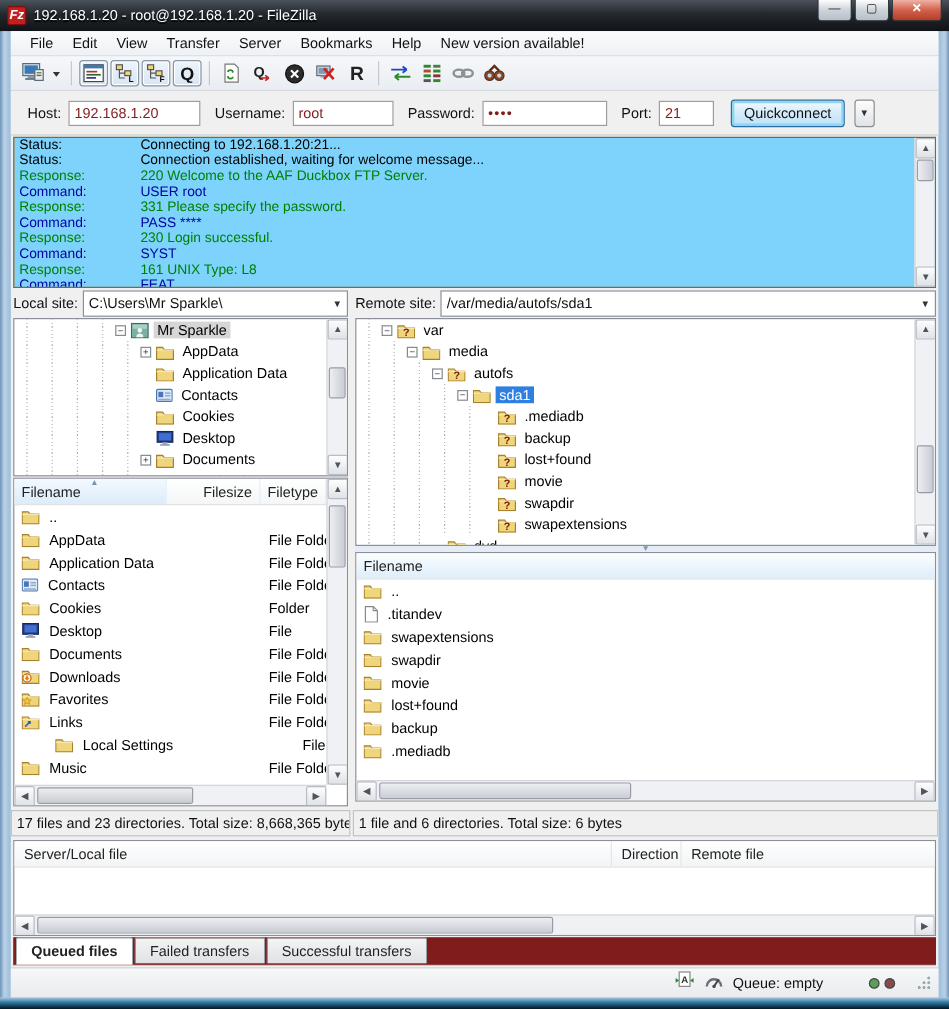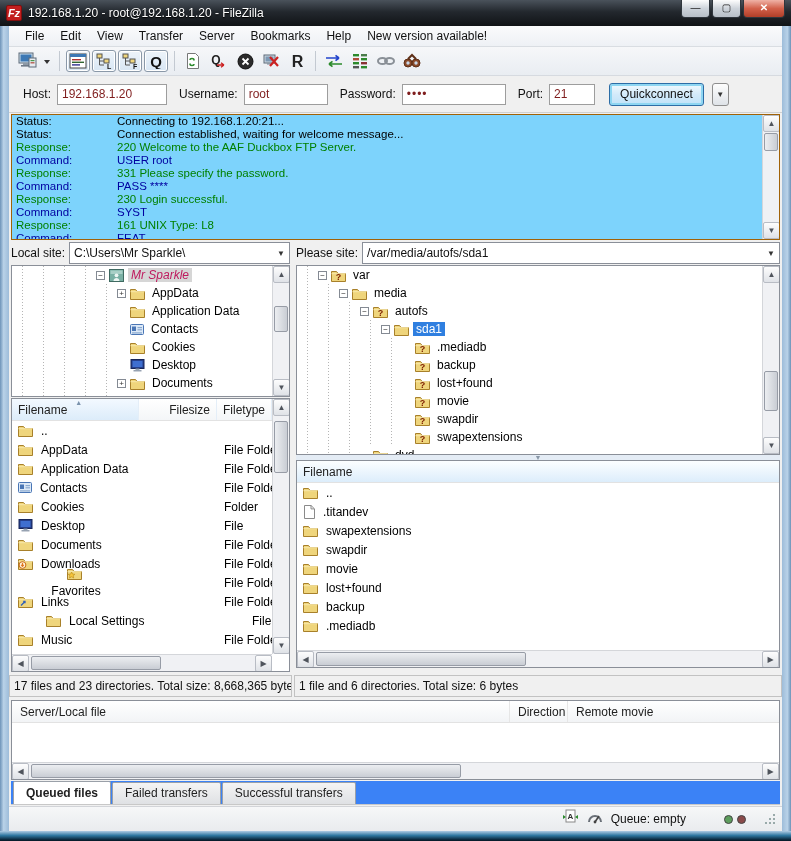--- a/index.html
+++ b/index.html
@@ -67,42 +67,42 @@
   .treebox{position:absolute;background:#fff;border:1px solid #8a8f98;overflow:hidden;font-size:12px;}
   .trow{height:18px;display:flex;align-items:center;white-space:nowrap;}
   .guide{width:21px;height:18px;flex:none;background:repeating-linear-gradient(to bottom,#b5b5b5 0 1px,transparent 1px 3px);
     background-size:1px 100%;background-repeat:no-repeat;background-position:10px 0;}
   .expander{width:9px;height:9px;flex:none;border:1px solid #848a93;background:#fff;color:#333;
     font-size:8px;line-height:7px;text-align:center;margin-right:4px;}
   .exp-spacer{width:13px;flex:none;}
   .ticon{margin-right:4px;flex:none;display:flex;}
   .tlabel{padding:0 3px;}
   .tlabel.sel{background:#2f7fe0;color:#fff;}
-  .tlabel.inactive-sel{background:#d6d6d6;color:#be185d;font-style:italic;}
+  .tlabel.inactive-sel{background:#d6d6d6;color:#000000;}
   
   .listbox{position:absolute;background:#fff;border:1px solid #8a8f98;overflow:hidden;font-size:12px;}
   .lheader{display:flex;height:22px;border-bottom:1px solid #e2e2e2;background:linear-gradient(#fff,#f4f6f8);color:#222;}
   .lheader.blue{background:linear-gradient(#fcfeff,#dcedfb);}
   .hcell{display:flex;align-items:center;padding:0 6px;border-right:1px solid #e4eef8;position:relative;}
   .hcell.sorted{background:linear-gradient(#f3f9ff,#dcecfa);}
   .hcell .sort{position:absolute;top:0px;left:50%;font-size:7px;color:#7a93ad;}
   .lrow{height:19px;display:flex;align-items:center;}
   .lcell{padding:0 6px;display:flex;align-items:center;gap:4px;white-space:nowrap;overflow:hidden;}
   .status-box{position:absolute;height:22px;background:#f0f0f0;border:1px solid #c2c2c2;
     font-size:12px;color:#111;display:flex;align-items:center;padding:0 4px;white-space:nowrap;overflow:hidden;}
   
   .rsplit{position:absolute;height:5px;background:#e4ecf5;display:flex;justify-content:center;align-items:center;}
   .rsplit .tri{font-size:7px;color:#8a98a8;line-height:5px;}
   
   .queuebox{position:absolute;left:2px;top:674px;width:769px;height:80px;background:#fff;border:1px solid #8a8f98;overflow:hidden;}
   .qheader{display:flex;height:22px;background:linear-gradient(#fff,#f2f4f6);border-bottom:1px solid #e2e2e2;font-size:12px;color:#222;}
   .qcell{display:flex;align-items:center;padding:0 8px;border-right:1px solid #e6e6e6;}
   
-  .tabs{position:absolute;left:2px;top:755px;width:769px;height:24px;display:flex;align-items:center;gap:1px;
-    border-bottom:1px solid #c8c8c8;background:#3b82f6;padding-left:2px;}
+  .tabs{position:absolute;left:2px;top:755px;width:769px;height:24px;display:flex;align-items:flex-start;gap:1px;
+    border-bottom:1px solid #c8c8c8;background:#7f1d1d;padding-left:2px;}
   .tab{height:22px;padding:0 12px;font-size:12px;color:#222;background:linear-gradient(#f4f4f4,#dfe1e4);
     border:1px solid #9aa0a8;border-bottom:none;border-radius:2px 2px 0 0;display:flex;align-items:center;}
   .tab.active{background:#fff;font-weight:bold;height:23px;}
   
   .statusbar{position:absolute;left:0;top:780px;width:773px;height:25px;background:linear-gradient(#f6f7f8,#e9ebee);
     border-top:1px solid #d2d4d8;display:flex;align-items:center;justify-content:flex-end;font-size:12px;color:#111;gap:8px;padding-right:6px;}
   .lights{display:flex;gap:4px;margin-left:30px;margin-right:10px;}
   .light{width:9px;height:9px;border-radius:50%;border:1px solid #444;}
   .grip{width:12px;height:12px;background:
     radial-gradient(circle at 2px 10px,#9aa 1px,transparent 1.5px),
@@ -326,21 +326,21 @@
 
     <div class="site-row" style="left:2px;top:216px;width:279px;">
       <span>Local site:</span>
       <div class="combo">
         <span class="ctext">C:\Users\Mr Sparkle\</span>
         <span class="carrow">▼</span>
       </div>
     </div>
 
     <div class="site-row" style="left:287px;top:216px;width:484px;">
-      <span>Please site:</span>
+      <span>Remote site:</span>
       <div class="combo">
         <span class="ctext">/var/media/autofs/sda1</span>
         <span class="carrow">▼</span>
       </div>
     </div>
 
     <div class="treebox" style="left:2px;top:239px;width:279px;height:132px;">
       <div id="localTree" style="margin-right:17px;">
           <div class="trow">
             <span class="guide"></span>
@@ -769,21 +769,21 @@
                   <circle cx="4.5" cy="8" r="3.4" fill="#fdf3df" stroke="#c96a12"></circle>
                   <path d="M4.5 5.8v3.2M3.2 7.8l1.3 1.5 1.3-1.5" stroke="#e07820" fill="none" stroke-width="1.2"></path>
                 </svg>
               </span>
               <span>Downloads</span>
             </span>
             <span class="lcell" style="width: 78px; justify-content: flex-end;"></span>
             <span class="lcell" style="flex: 1 1 0%;">File Folder</span>
           </div>
           <div class="lrow">
-            <span class="lcell" style="width: 128px; flex-direction: column;">
+            <span class="lcell" style="width: 128px;">
               <span class="ticon">
                 <svg width="15" height="13" viewBox="0 0 15 13">
                   <path d="M0.5 2.5h5l1.6 2h7.4v8H0.5z" fill="#efd57c" stroke="#a8802a"></path>
                   <path d="M0.5 4.7h14" stroke="#f8e8ab" stroke-width="1"></path>
                   <path d="M4.6 5l1 2.1 2.3.2-1.7 1.5.5 2.2-2.1-1.2-2.1 1.2.5-2.2L1.3 7.3l2.3-.2z" fill="#f7c63d" stroke="#b98a14" stroke-width="0.6"></path>
                 </svg>
               </span>
               <span>Favorites</span>
             </span>
             <span class="lcell" style="width: 78px; justify-content: flex-end;"></span>
@@ -954,21 +954,21 @@
 
     <div class="queuebox">
       <div class="qheader">
         <div class="qcell" style="width:498px;">
             <span>Server/Local file</span>
           </div>
         <div class="qcell" style="width:58px;">
             <span>Direction</span>
           </div>
         <div class="qcell" style="flex:1;border-right:none;">
-            <span>Remote movie</span>
+            <span>Remote file</span>
           </div>
       </div>
       <div style="height:39px;"></div>
       <div class="hscroll">
         <div class="sb-arrow" style="left:0;">◀</div>
         <div class="sb-thumb" style="left:19px;width:430px;top:1px;bottom:1px;"></div>
         <div class="sb-arrow" style="right:0;">▶</div>
       </div>
     </div>
 

